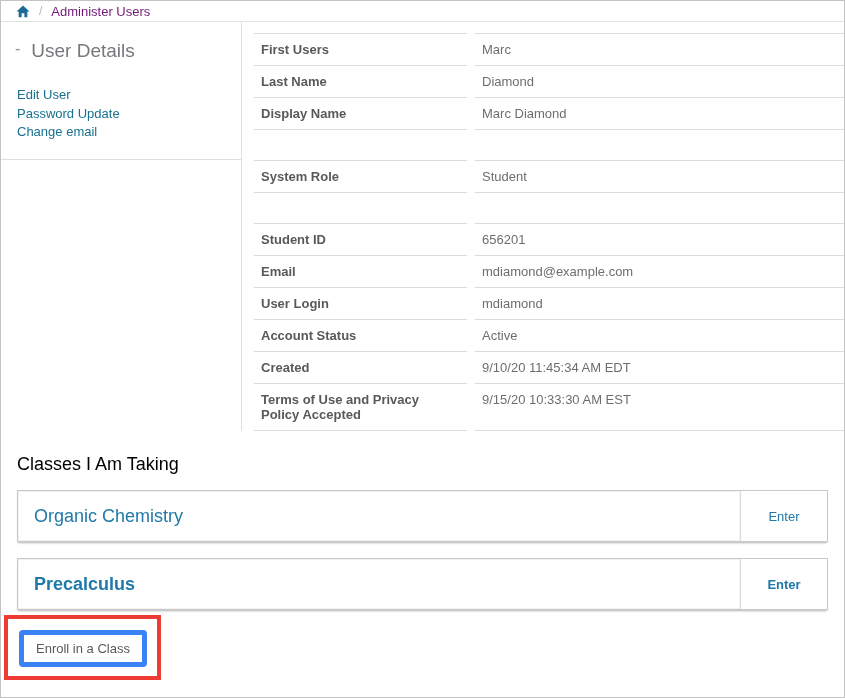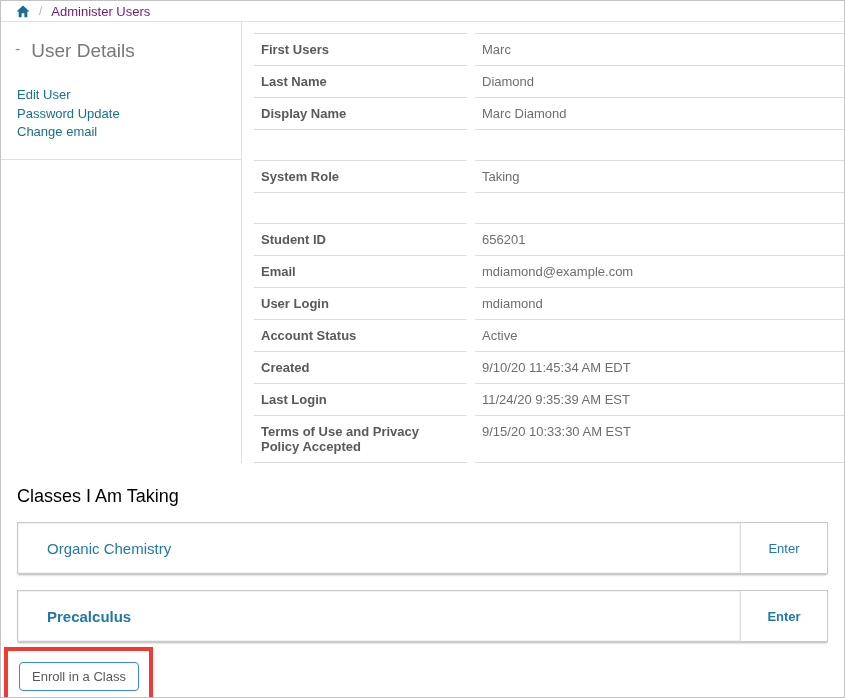--- a/index.html
+++ b/index.html
@@ -123,24 +123,23 @@
   .class-name-cell {
     flex: 1 1 auto;
     display: flex;
     align-items: center;
     padding-left: 16px;
     border-right: 1px solid #ddd;
     box-shadow: inset 0 0 0 1px #f2f2f2;
   }
   .class-name-cell a {
     color: var(--class-link-color, #2079a9);
-    font-size: 15px;
+    font-size: 18px;
     text-decoration: none;
     cursor: pointer;
-    margin-left: 13px;
   }
   .class-enter-cell {
     flex: 0 0 86px;
     display: flex;
     align-items: center;
     justify-content: center;
   }
   .class-enter-cell a {
     color: var(--class-link-color, #2079a9);
     font-size: 13px;
@@ -152,21 +151,21 @@
   .enroll-annotation {
     display: inline-block;
     margin-top: 5px;
     margin-left: -13px;
     border: 4px solid var(--annotation-red, #ee3b33);
     padding: 11px 10px 9px 11px;
     background: transparent;
   }
   .enroll-button {
     background: #fff;
-    border: 1px solid #3b82f6;
+    border: 5px solid #3b82f6;
     border-radius: 4px;
     padding: 6px 12px;
     font-family: "Liberation Sans", sans-serif;
     font-size: 13px;
     color: #58595b;
     cursor: pointer;
   }
 </style>
 </head>
 <body>
@@ -218,21 +217,21 @@
     <td>Marc Diamond</td>
   </tr>
 
   <tr class="blank">
     <th></th>
     <td></td>
   </tr>
 
   <tr>
     <th>System Role</th>
-    <td>Taking</td>
+    <td>Student</td>
   </tr>
 
   <tr class="blank">
     <th></th>
     <td></td>
   </tr>
 
   <tr>
     <th>Student ID</th>
     <td>656201</td>
@@ -251,24 +250,20 @@
   <tr>
     <th>Account Status</th>
     <td>Active</td>
   </tr>
 
   <tr>
     <th>Created</th>
     <td>9/10/20 11:45:34 AM EDT</td>
   </tr>
 
-  <tr>
-    <th>Last Login</th>
-    <td>11/24/20 9:35:39 AM EST</td>
-  </tr>
 
   <tr>
     <th>Terms of Use and Privacy Policy Accepted</th>
     <td>9/15/20 10:33:30 AM EST</td>
   </tr>
 </tbody>
       </table>
     </section>
 
   </div>

